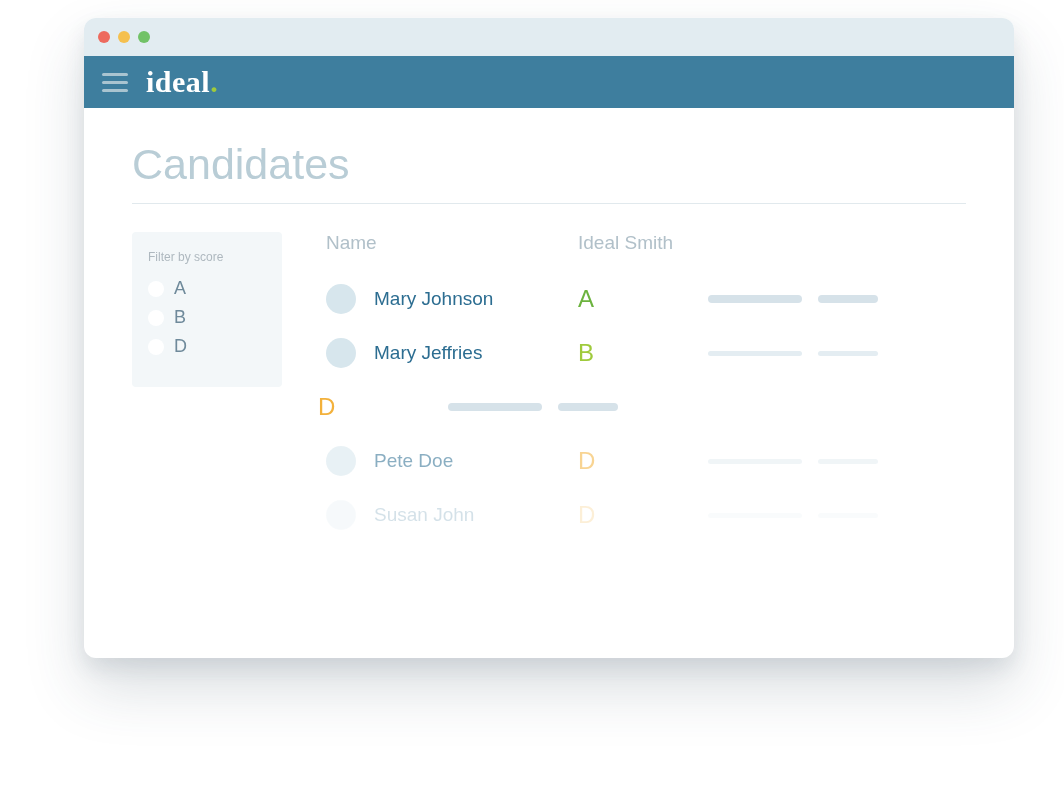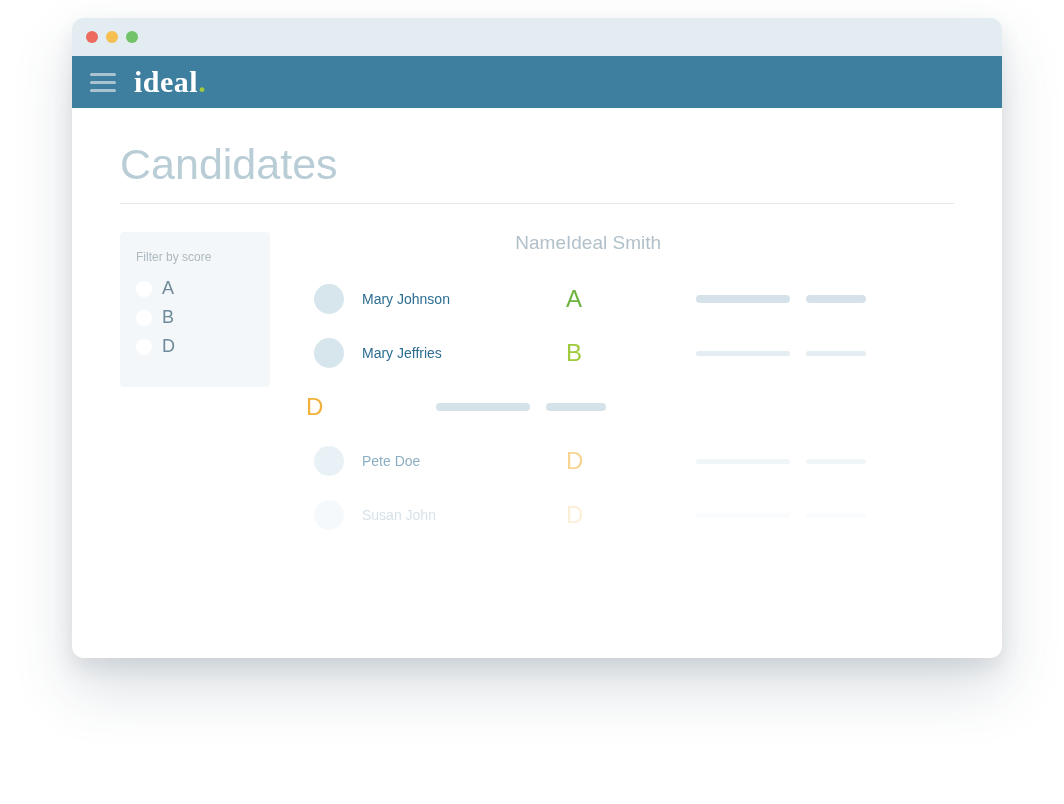--- a/index.html
+++ b/index.html
@@ -5,21 +5,21 @@
   * { margin:0; padding:0; box-sizing:border-box; }
   body {
     font-family: -apple-system, BlinkMacSystemFont, "Segoe UI", Helvetica, Arial, sans-serif;
     background:#ffffff;
     width:1064px;
     height:804px;
     position:relative;
   }
   .window {
     position:absolute;
-    left:72px;
+    left:84px;
     top:18px;
     width:930px;
     height:640px;
     background:#ffffff;
     border-radius:12px;
     box-shadow:0 30px 60px rgba(50,70,90,0.18), 0 10px 20px rgba(50,70,90,0.10);
     overflow:hidden;
   }
   .titlebar {
     height:38px;
@@ -67,28 +67,28 @@
     padding:18px 16px 22px 16px;
   }
   .filter-title { color:#aeb8bf; font-size:12px; margin-bottom:14px; }
   .filter-option { display:flex; align-items:center; gap:10px; margin-bottom:8px; cursor:pointer; }
   .filter-option .radio {
     width:16px; height:16px; border-radius:50%; background:#ffffff;
   }
   .filter-option .optlabel { color:#6f8a9b; font-size:18px; }
   .table { flex:1; }
   .thead { display:flex; margin-bottom:18px; }
-  .col-name { width:260px; padding-left:8px;text-align:right; }
+  .col-name { width:260px; padding-left:8px; }
   .col-score { width:130px; }
   .col-act1 { width:110px; }
   .col-act2 { width:80px; }
   .th { color:#b1c0c9; font-size:19px; font-weight:400; }
   .trow { display:flex; align-items:center; height:54px; }
   .avatar { width:30px; height:30px; border-radius:50%; background:#d7e6ed; margin-right:18px; }
-  .cand-name { color:#2c6d91; font-size:14px; }
+  .cand-name { color:#2c6d91; font-size:19px; }
   .score { font-size:24px; font-weight:500; }
   .scA { color:#6cb33f; }
   .scB { color:#9fca3c; }
   .scD { color:#f3b13b; }
   .pill {
     height:8px; border-radius:4px; background:#d6e2e9;
   }
   .pill.w1 { width:94px; }
   .pill.w2 { width:60px; }
   .pill.thin { height:5px; background:#e4edf2; }

